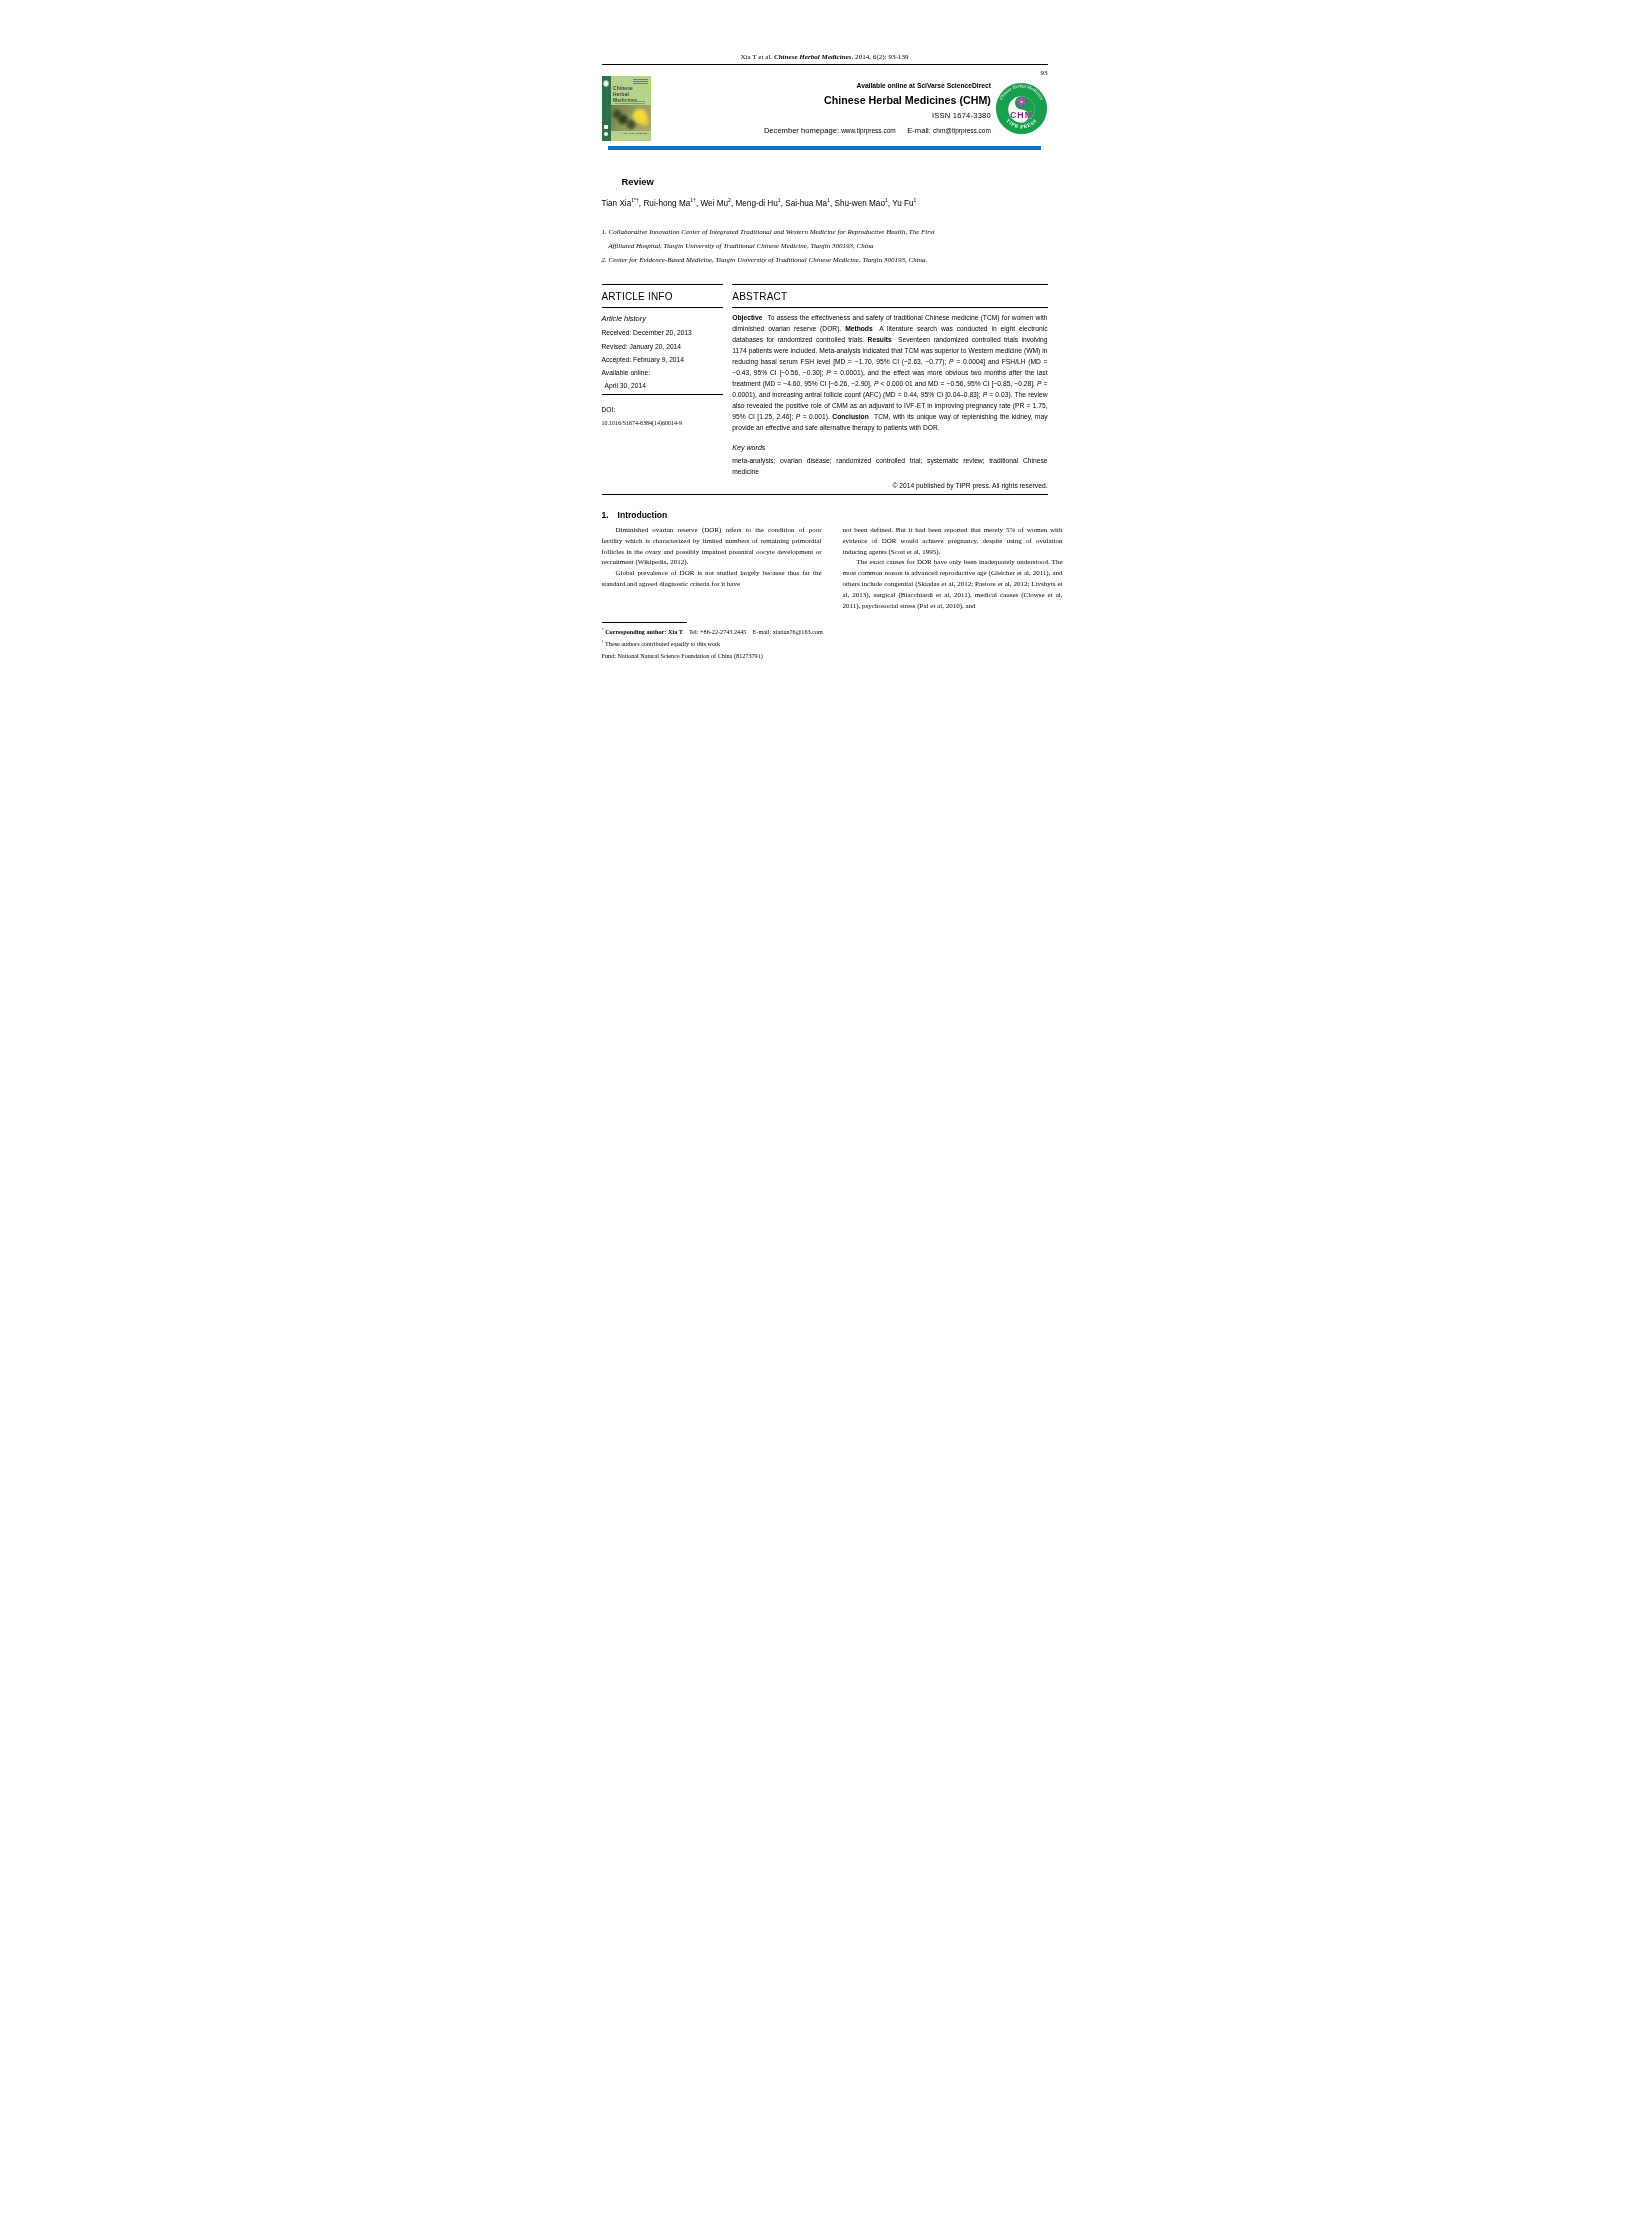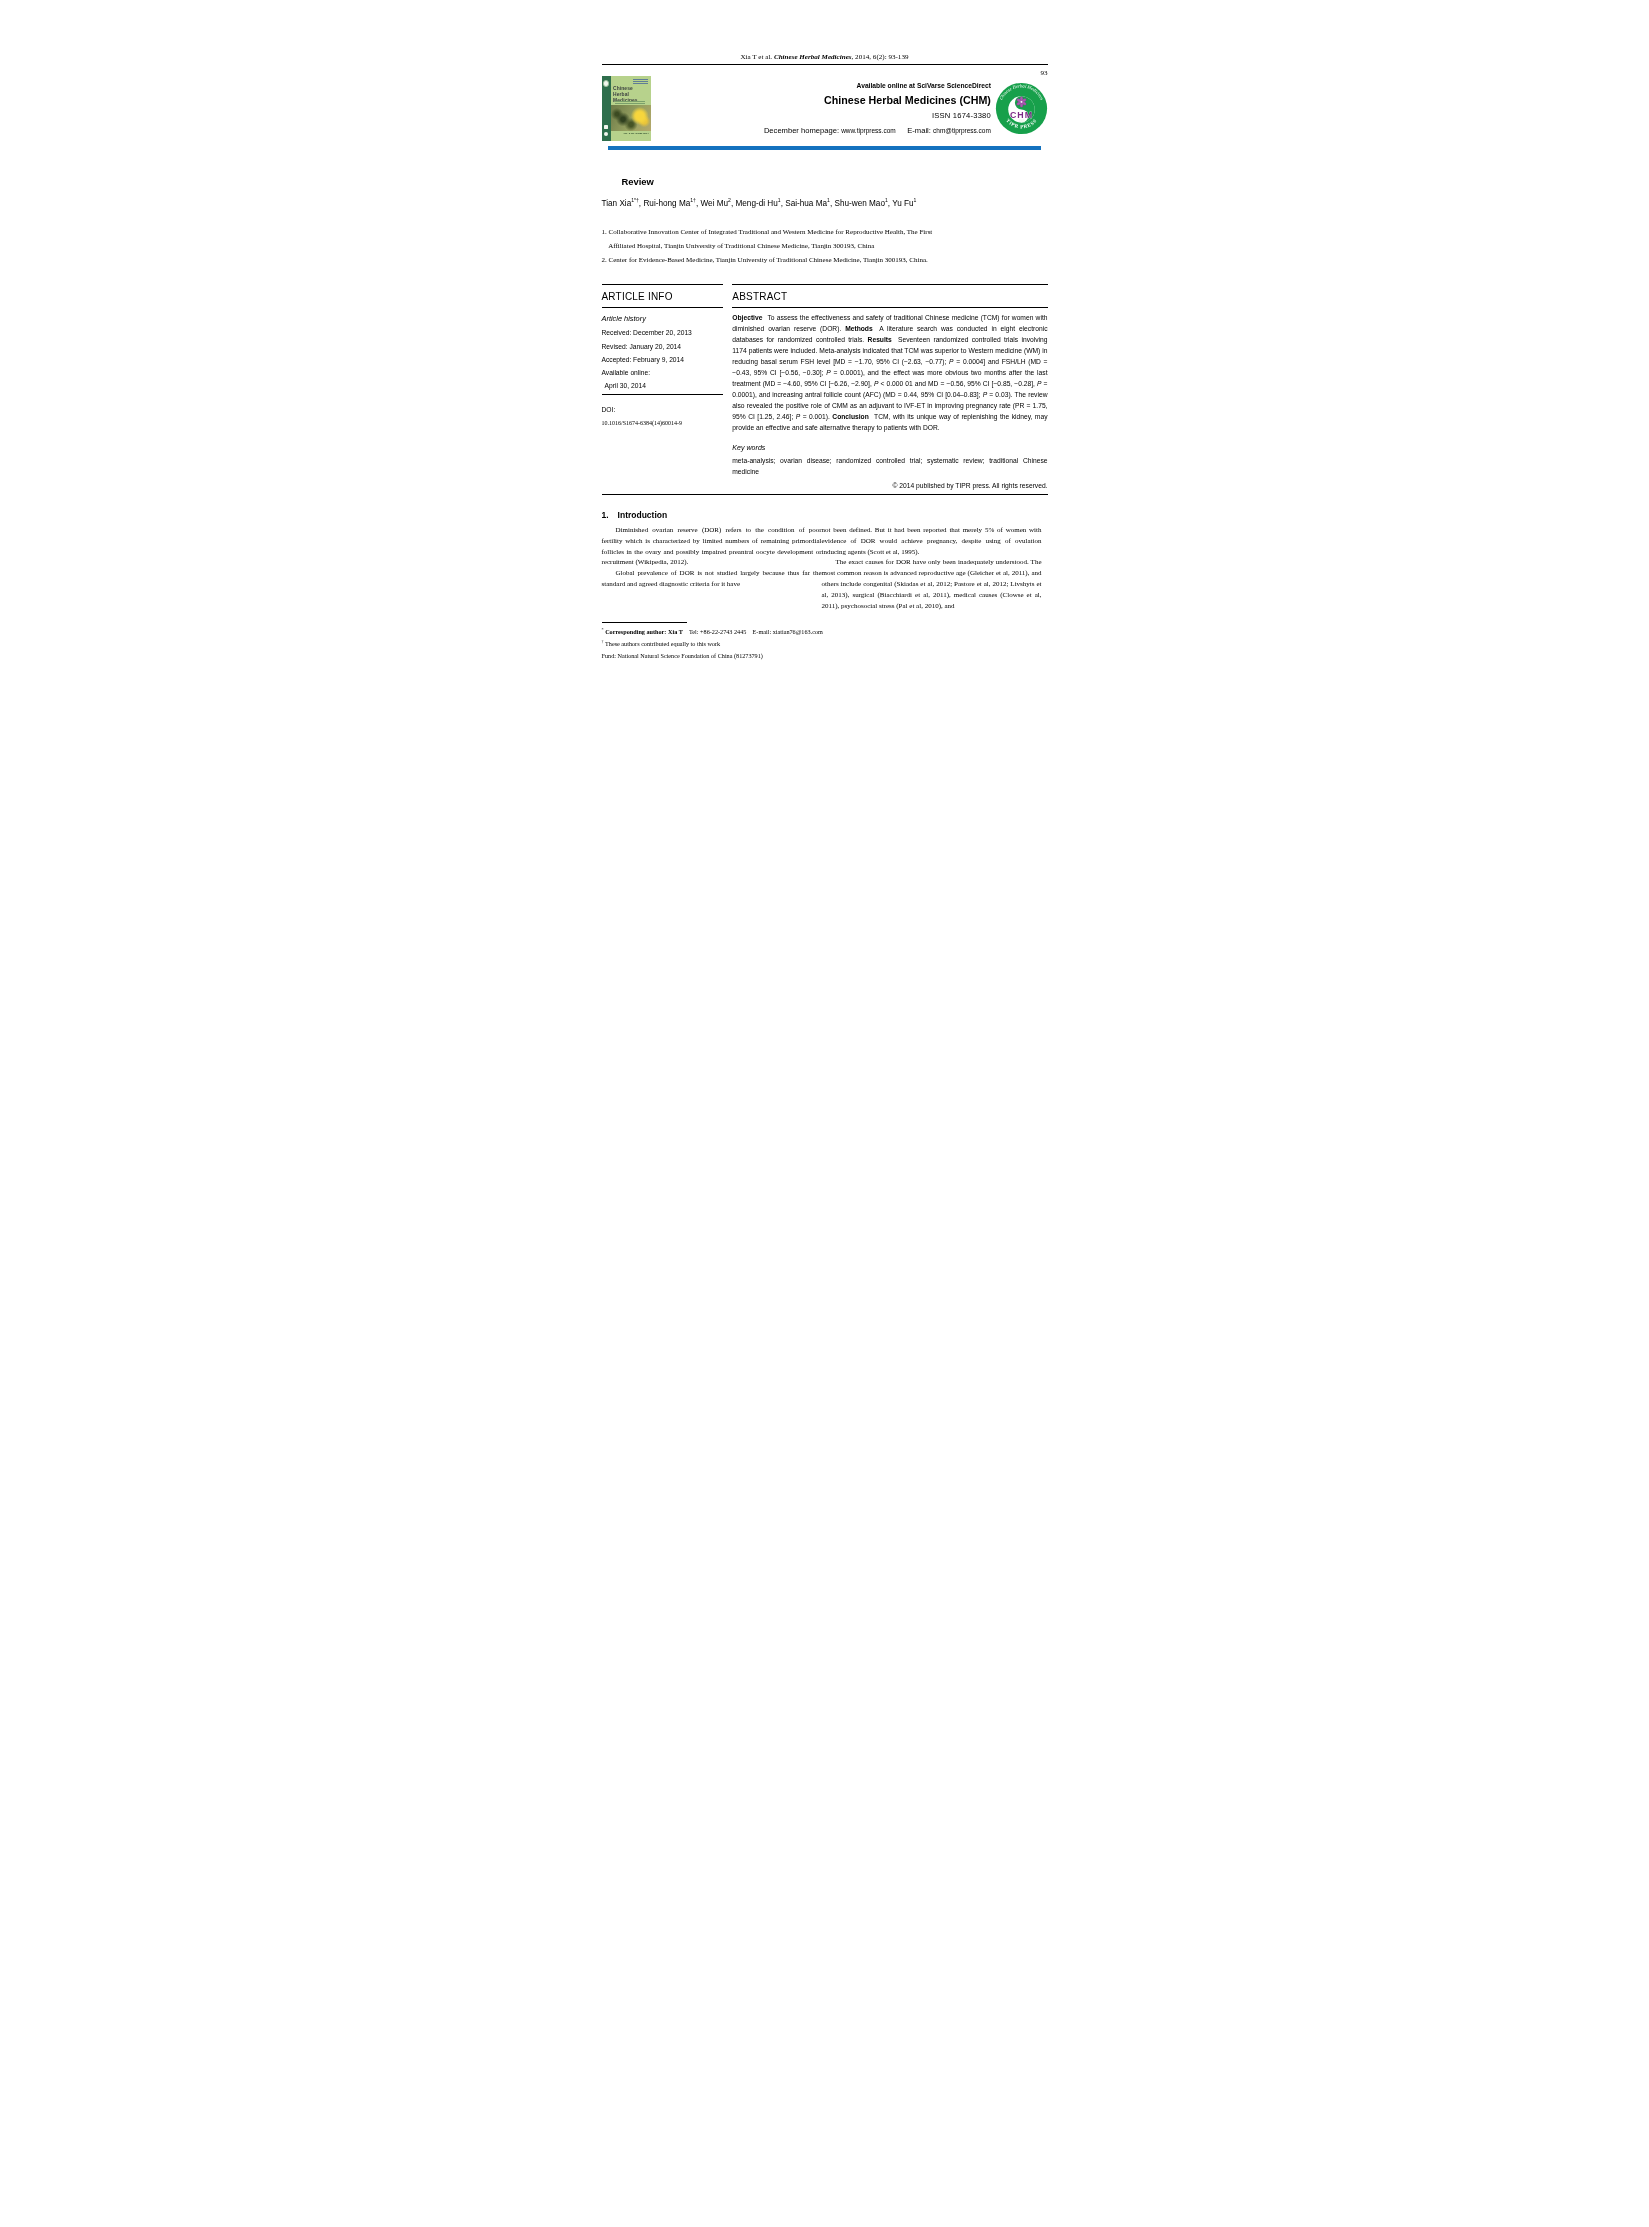--- a/index.html
+++ b/index.html
@@ -49,21 +49,21 @@
   .mast-links .gap{display:inline-block;width:11.6px;}
   .logo-wrap{flex:0 0 auto;width:53px;height:67px;display:flex;align-items:center;}
   .blue-bar{height:3.6px;background:#1472bf;margin:4.5px 6.2px 0 6.2px;}
   
   .review-label{font-weight:bold;font-size:9.4px;margin-top:26px;padding-left:20px;}
   .title{margin-top:10.7px;font-size:15.6px;line-height:1.32;}
   .title .l1{text-align:justify;text-align-last:justify;}
   .title .l2{text-align:left;}
   .authors{margin-top:11.6px;font-size:8.2px;}
   .authors sup{font-size:62%;}
-  .affiliations{margin-top:17px;font-family:"Liberation Serif", serif;font-size:7px;line-height:2.05;}
+  .affiliations{margin-top:17px;font-family:"Liberation Serif", serif;font-style:italic;font-size:7px;line-height:2.05;}
   .affiliations .indent1{padding-left:6.7px;}
   
   .info-table{display:flex;margin-top:16px;border-bottom:1.3px solid #000;}
   .col-info{width:121px;flex:0 0 auto;border-top:1.1px solid #000;margin-right:9.8px;}
   .col-abs{flex:1 1 auto;border-top:1.1px solid #000;}
   .col-header{font-size:10px;letter-spacing:0.2px;padding:6.2px 0 5.3px 0;border-bottom:1.1px solid #000;}
   .history-heading{font-style:italic;font-size:7.4px;margin-top:6.2px;}
   .history div{font-size:6.7px;margin-top:6.2px;}
   .history .val-indent{padding-left:3.1px;}
   .history{border-bottom:0.9px solid #000;padding-bottom:4.5px;}
@@ -71,21 +71,21 @@
   .doi-value{font-family:"Liberation Serif", serif;font-size:6px;margin-top:7.1px;}
   .abstract-body{font-size:6.7px;line-height:1.63;text-align:justify;margin-top:5.3px;}
   .abstract-body .run-b{font-weight:bold;margin-right:.45em;}
   .abstract-body .run-i{font-style:italic;}
   .keywords-heading{font-style:italic;font-size:7.1px;margin-top:10.7px;}
   .keywords{font-size:6.7px;line-height:1.63;text-align:justify;margin-top:3.6px;}
   .copyright{font-size:6.7px;text-align:right;margin:4.5px 0 5.3px 0;}
   
   .intro-heading{margin-top:15px;font-weight:bold;font-size:8.5px;}
   .intro-heading .num{margin-right:9px;}
-  .columns{display:flex;gap:0;margin-top:4.5px;font-family:"Liberation Serif", serif;font-size:7px;line-height:1.55;}
+  .columns{display:flex;gap:21px;margin-top:4.5px;font-family:"Liberation Serif", serif;font-size:7px;line-height:1.55;}
   .columns .col{width:220px;flex:0 0 auto;text-align:justify;}
   .columns p{margin:0;text-indent:2em;}
   .columns p.no-indent{text-indent:0;}
   
   .footnotes{margin-top:9.8px;font-family:"Liberation Serif", serif;font-size:6.2px;}
   .footnote-rule{width:85px;border-top:0.9px solid #000;}
   .footnotes .fline{margin-top:5.3px;}
   .footnotes sup{font-size:68%;}
   .footnotes .run-b{font-weight:bold;}
   .run-b{font-weight:bold;}

